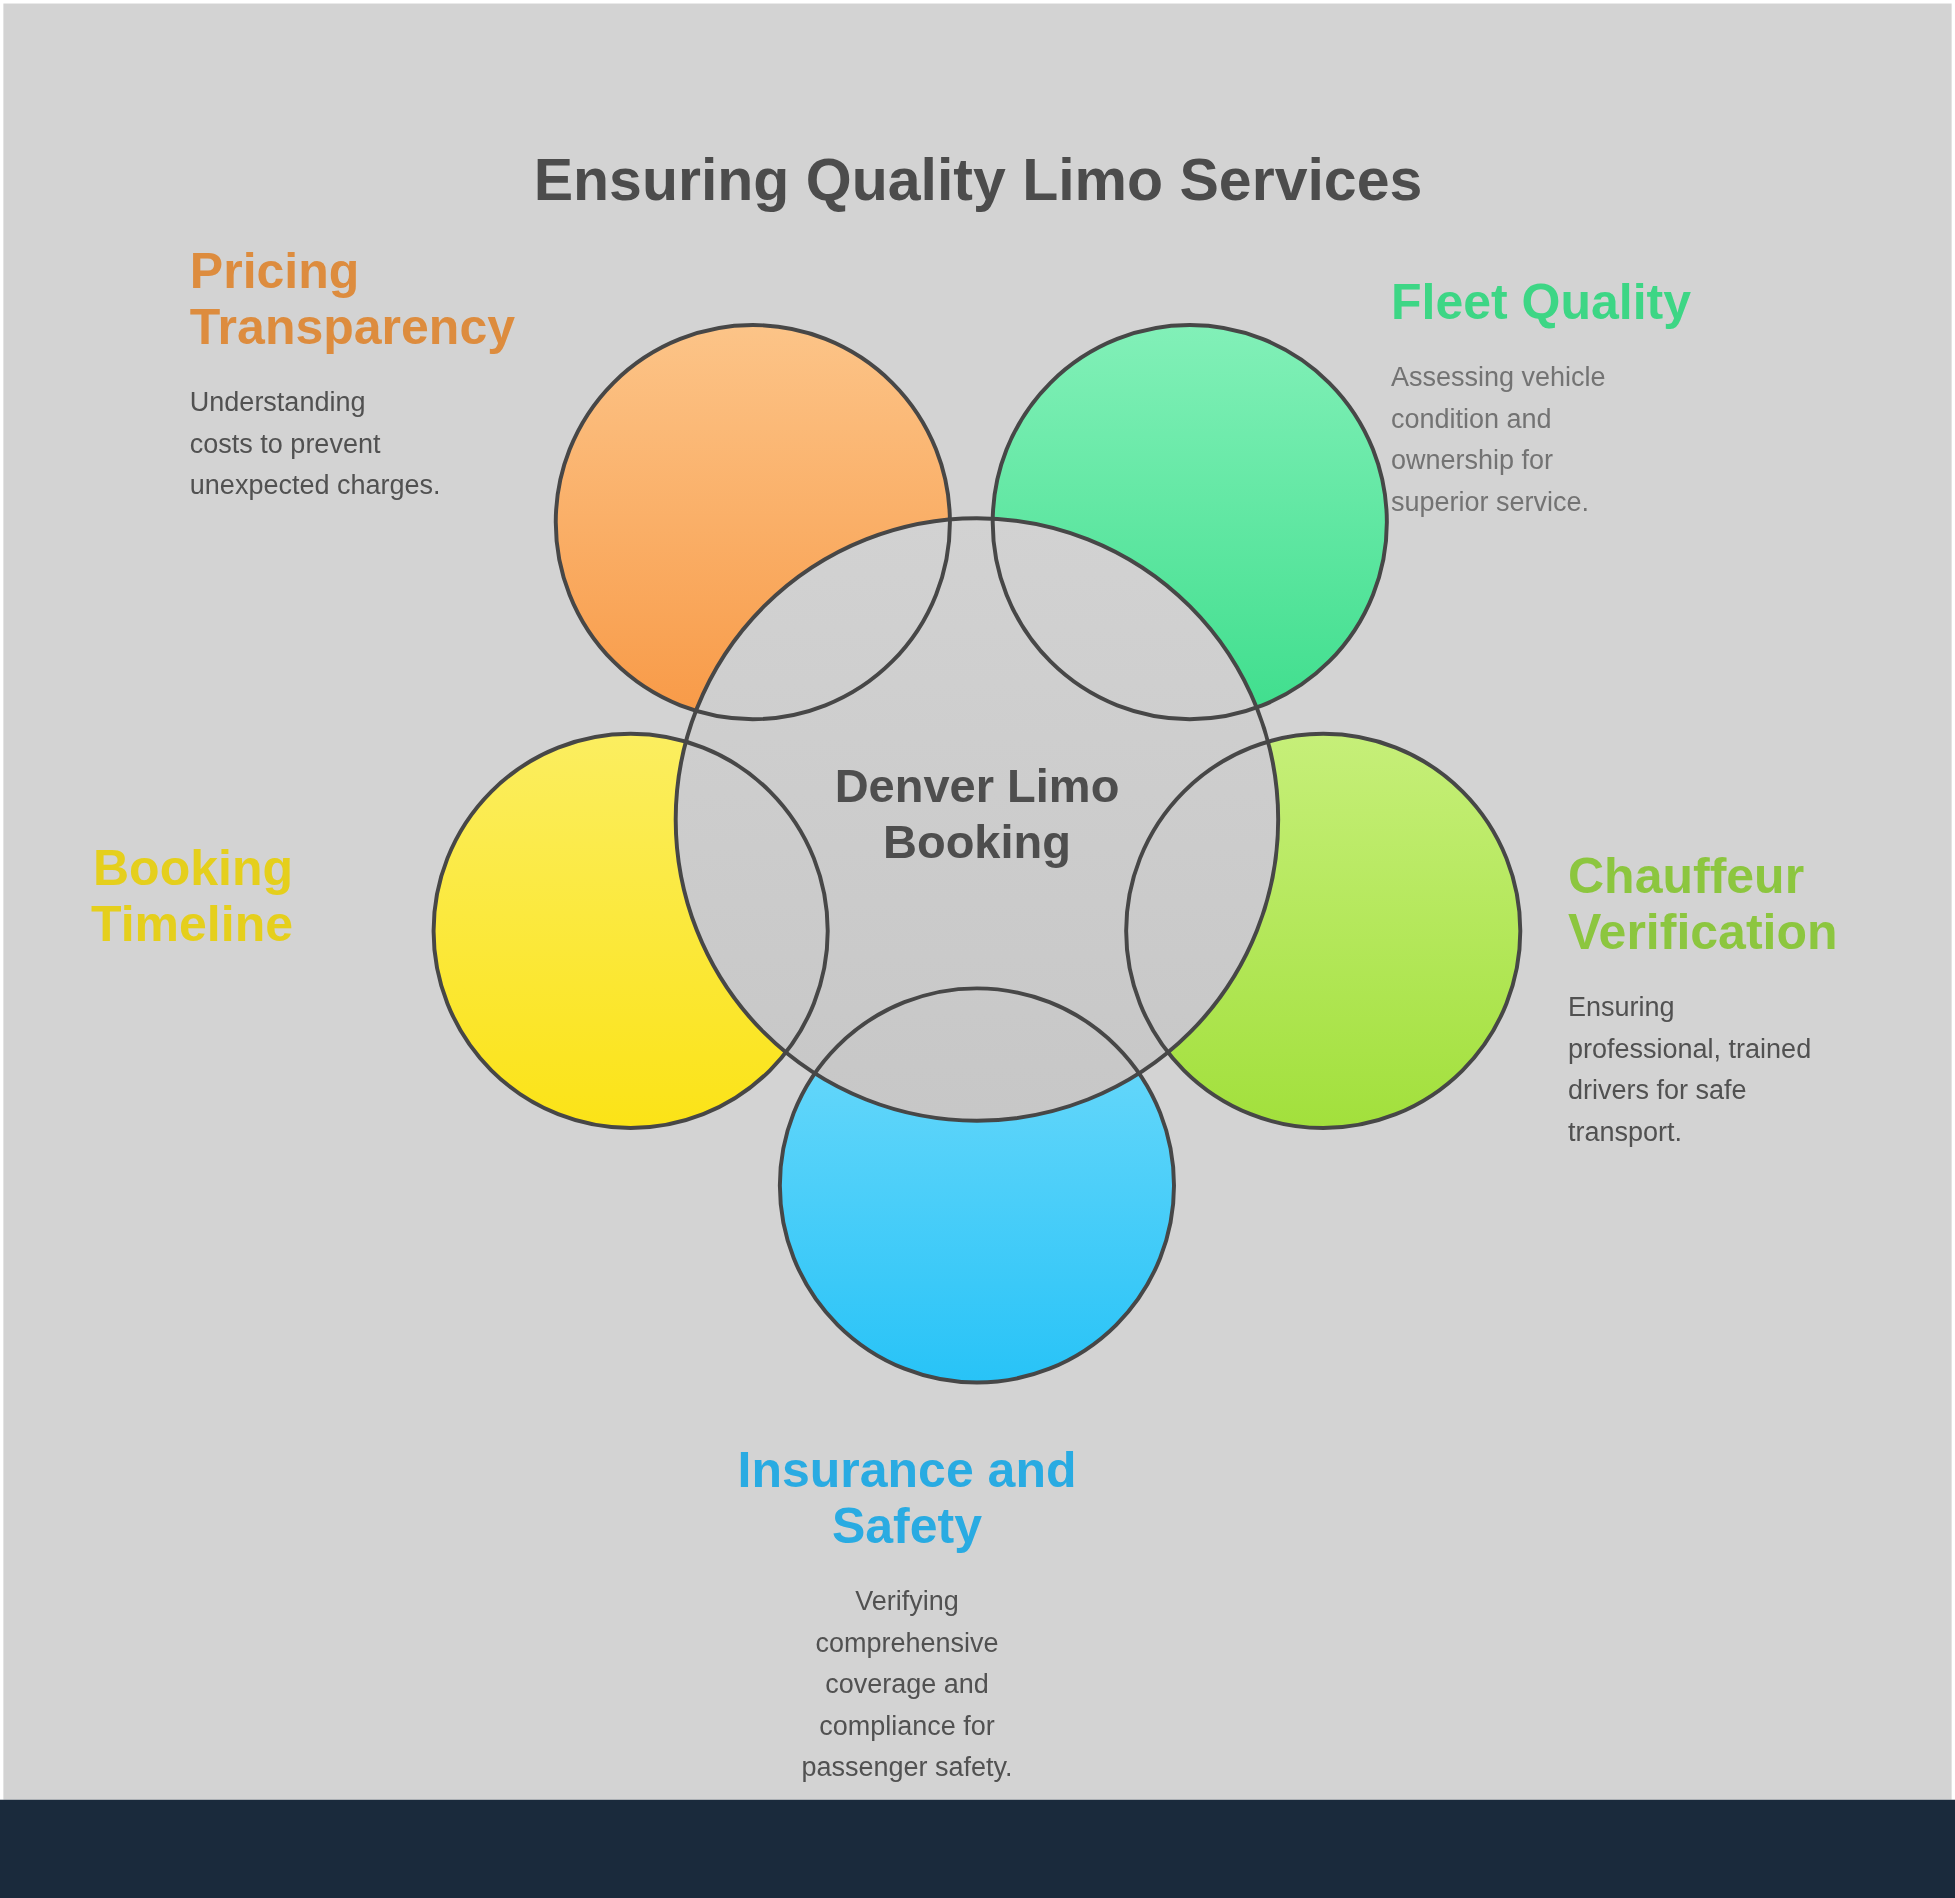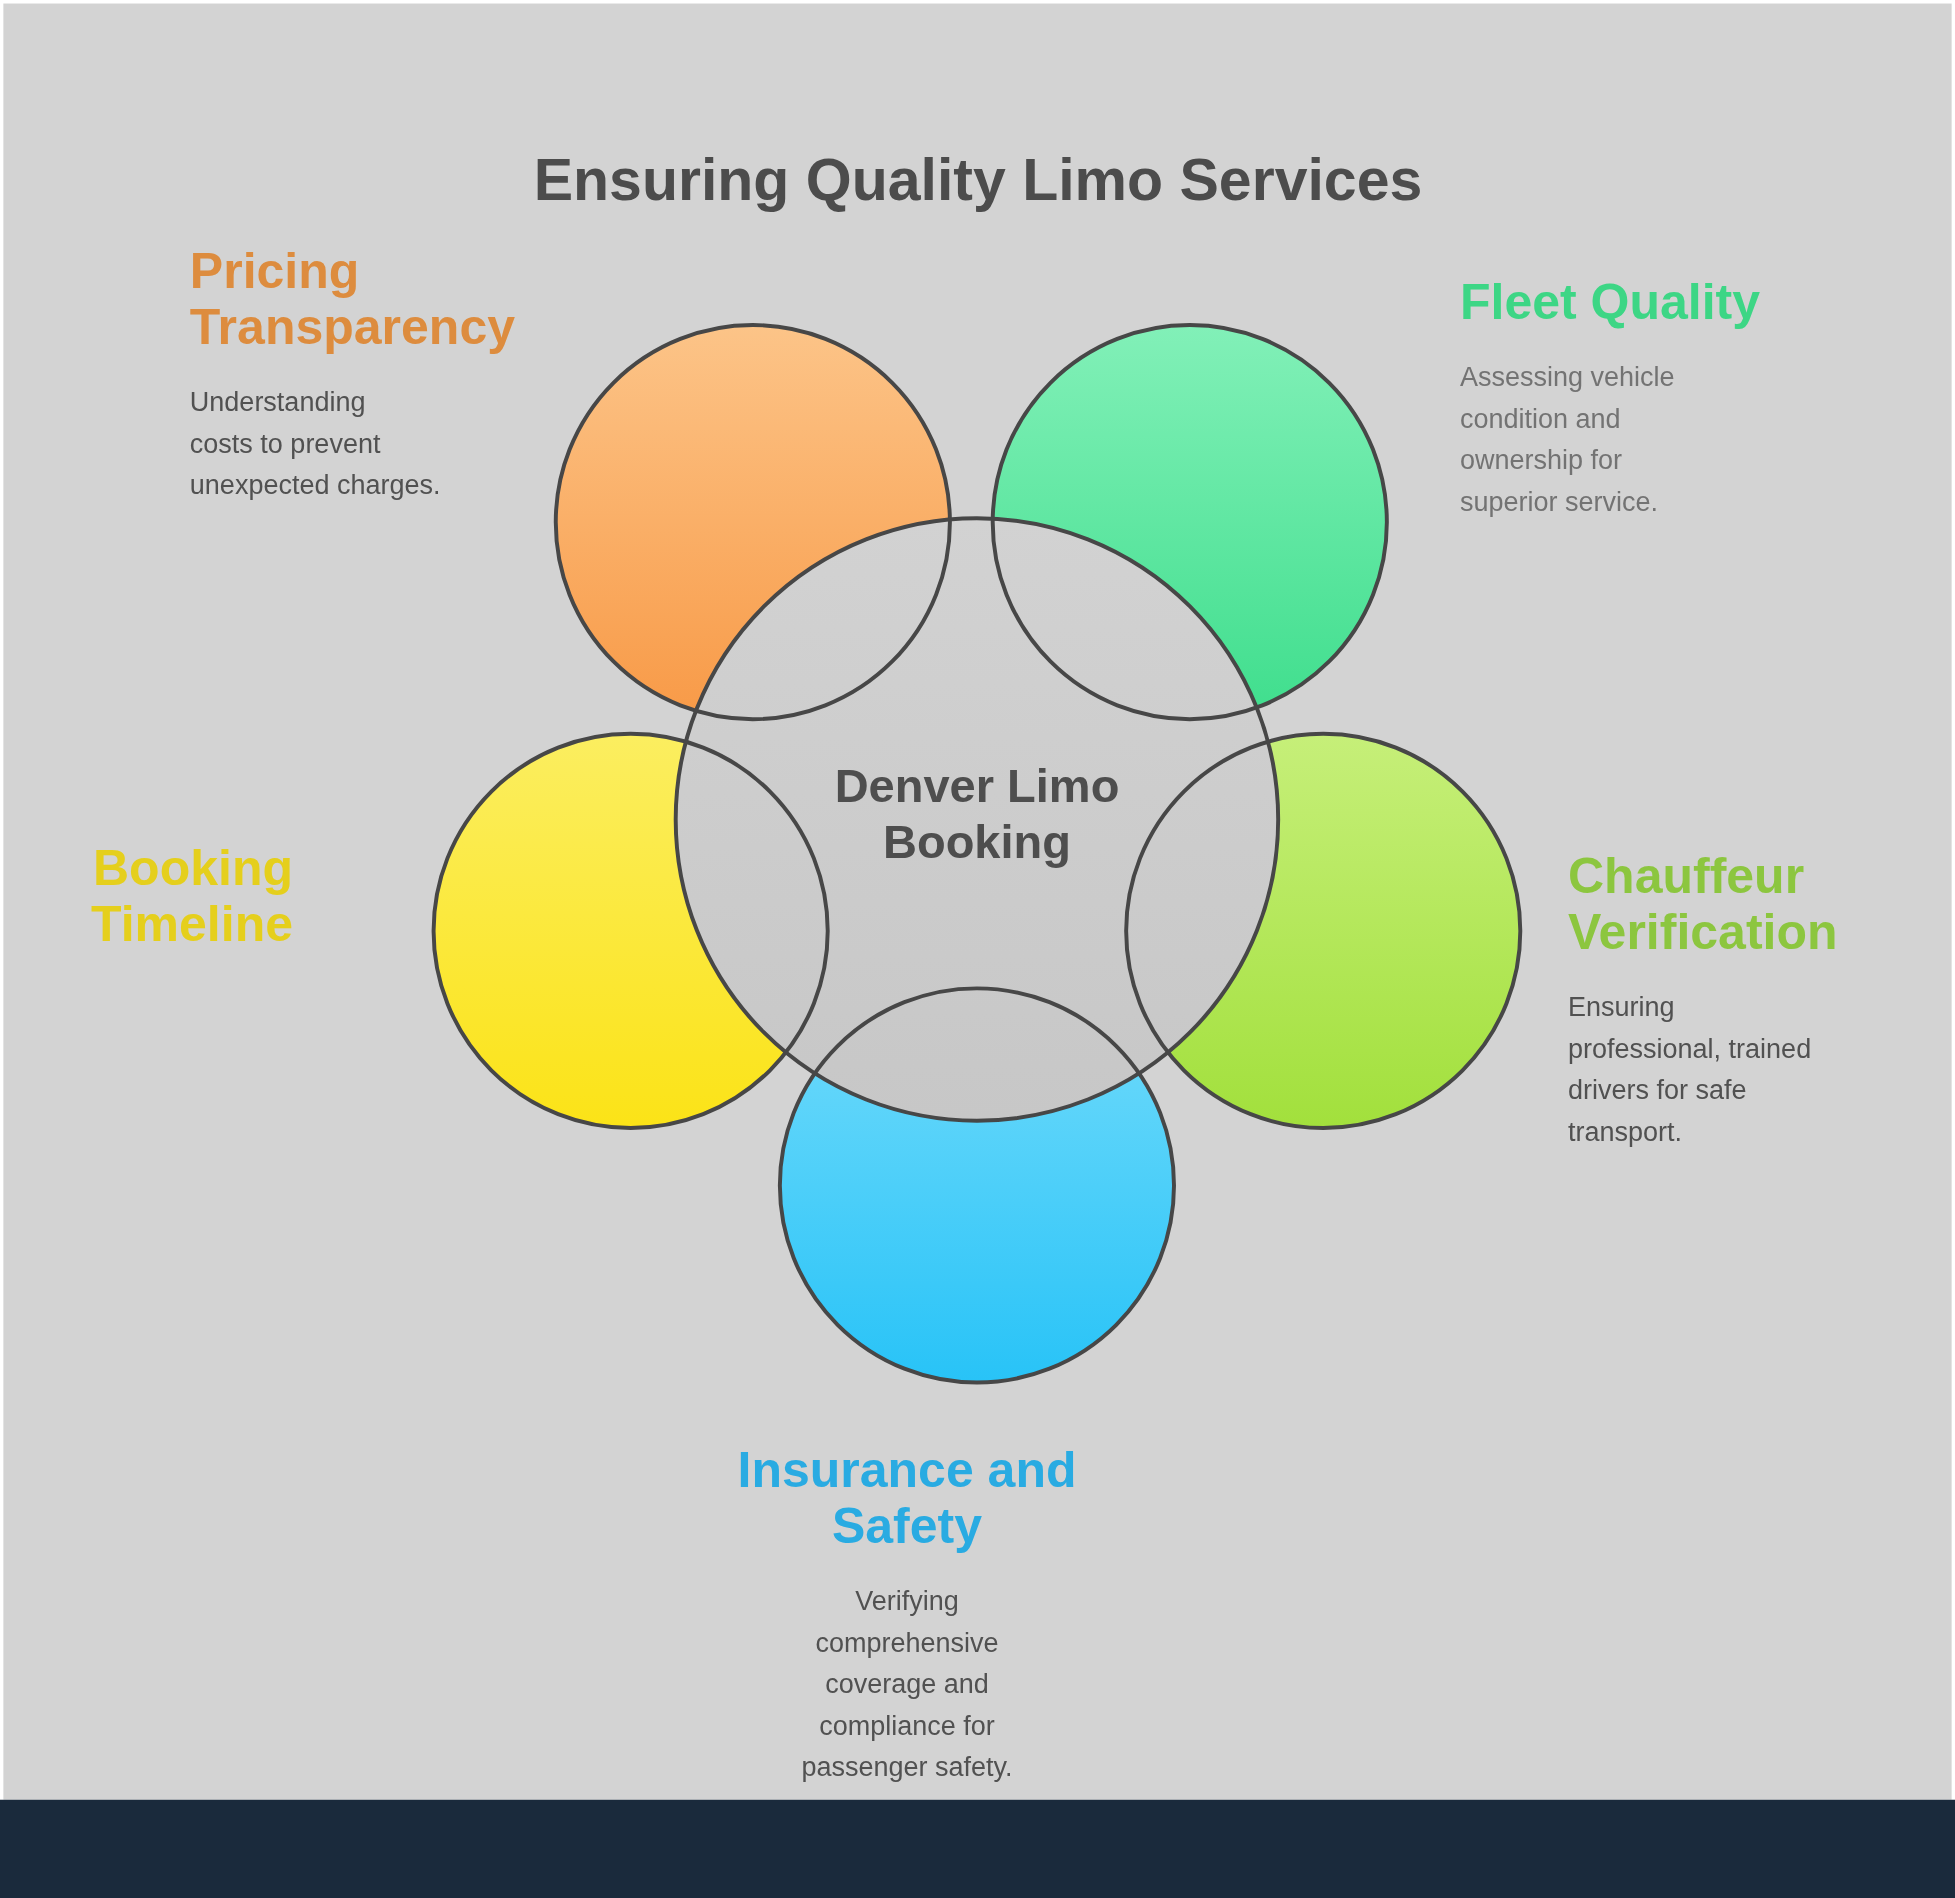--- a/index.html
+++ b/index.html
@@ -50,21 +50,21 @@
     line-height: 1.12;
     white-space: pre-line;
   }
   .node .desc {
     margin-top: 27px;
     font-size: 27px;
     line-height: 1.54;
     white-space: pre-line;
   }
   .node-pricing   { top: 243px;  right: 1440px; text-align: left; }
-  .node-fleet     { top: 274px;  left: 1460px;  text-align: left;  }
+  .node-fleet     { top: 274px;  left: 1391px;  text-align: left;  }
   .node-booking   { top: 840px; right: 1662px; text-align: right; }
   .node-chauffeur { top: 848px; left: 1568px;  text-align: left;  }
   .node-insurance { top: 1429px; left: 907px;  transform: translateX(-50%); text-align: center; margin-top: 13px; }
   .center-label {
     position: absolute;
     left: 977px;
     top: 758px;
     transform: translateX(-50%);
     font-size: 47px;
     font-weight: bold;

